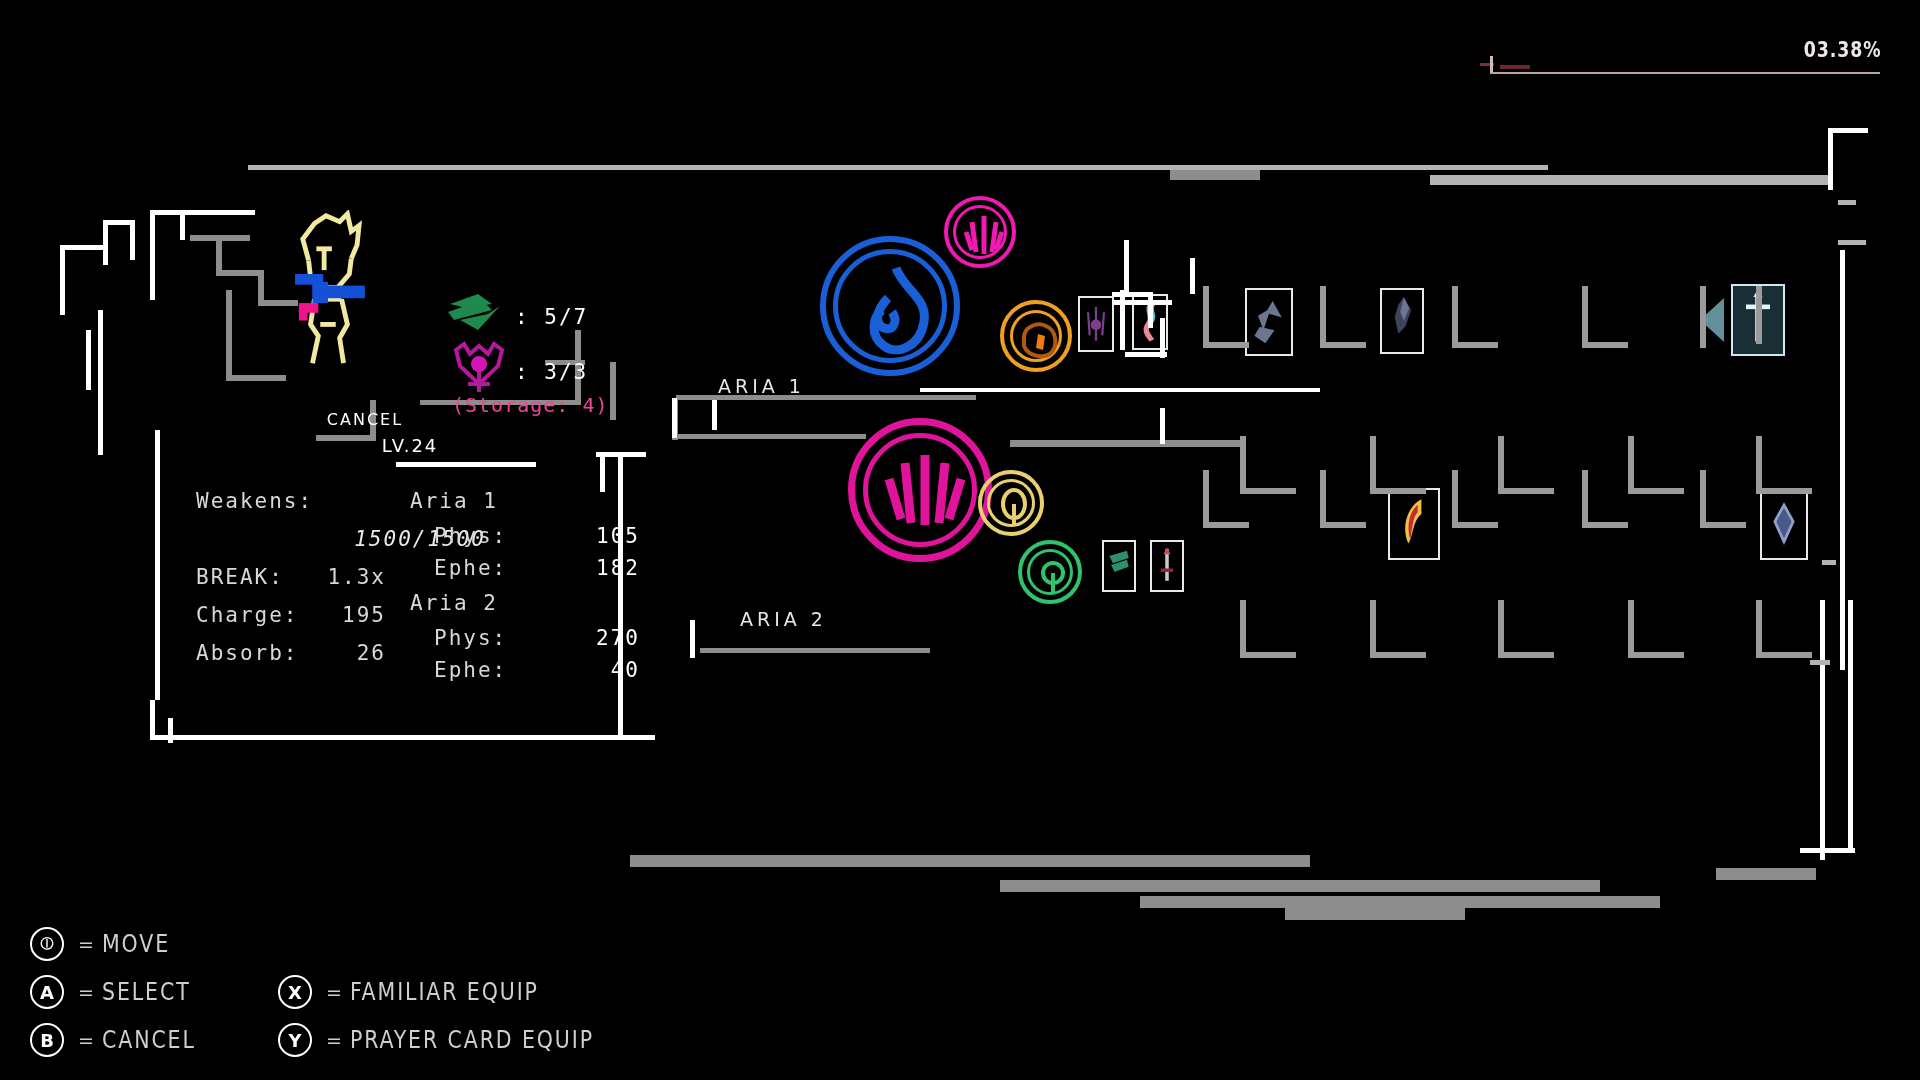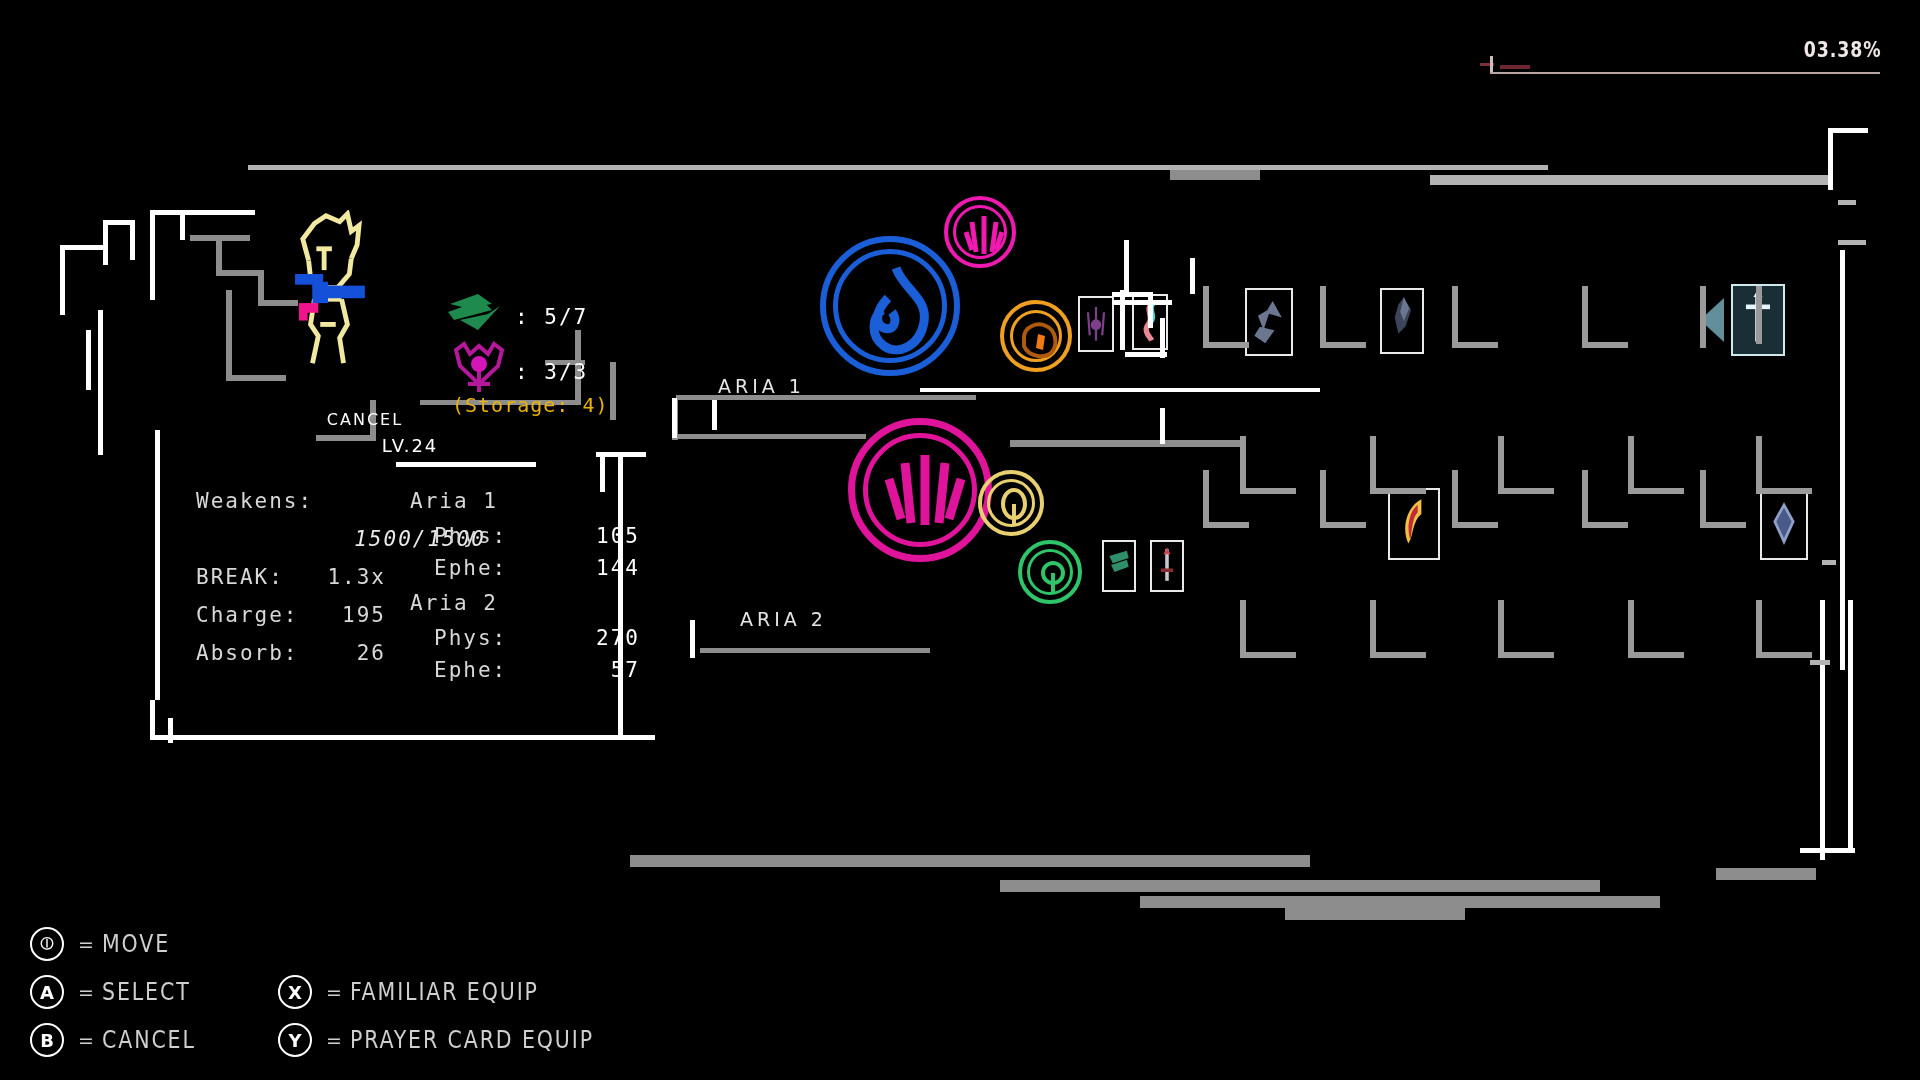--- a/index.html
+++ b/index.html
@@ -30,21 +30,21 @@
   #character-portrait{position:absolute;left:268px;top:210px;width:120px;height:160px;}
   #char-name{position:absolute;left:300px;top:410px;width:130px;text-align:center;
      font-family:"DejaVu Sans","Liberation Sans",sans-serif;font-size:16px;letter-spacing:2px;color:#fff;}
   #char-level{position:absolute;left:345px;top:435px;width:130px;text-align:center;
      font-family:"DejaVu Sans","Liberation Sans",sans-serif;font-size:18px;letter-spacing:2px;color:#fff;}
 
   
   .res-row{position:absolute;font-size:21px;letter-spacing:2px;color:#ffffff;}
   #res-1{left:515px;top:305px;}
   #res-2{left:515px;top:360px;}
-  #storage-row{position:absolute;left:452px;top:393px;font-size:20px;letter-spacing:1px;color:#eab308;}
+  #storage-row{position:absolute;left:452px;top:393px;font-size:20px;letter-spacing:1px;color:#ec4899;}
 
   
   #stats-panel{position:absolute;left:196px;top:482px;width:360px;}
   .stat-line{font-size:21px;letter-spacing:2px;color:#d8d8d8;line-height:38px;white-space:pre;}
   .stat-val{display:block;text-align:right;width:290px;color:#eaeaea;font-style:italic;}
   #aria-panel{position:absolute;left:410px;top:482px;width:230px;}
   .aria-head{font-size:21px;letter-spacing:2px;color:#d8d8d8;line-height:38px;}
   .aria-row{display:flex;justify-content:space-between;font-size:21px;letter-spacing:2px;
      color:#d8d8d8;line-height:32px;padding-left:24px;}
   .aria-row .v{color:#ffffff;}
@@ -213,30 +213,30 @@
   </div>
 
   <div id="aria-panel">
     <div class="aria-head">Aria 1</div>
     <div class="aria-row">
         <span>Phys:</span>
         <span class="v">105</span>
       </div>
     <div class="aria-row">
         <span>Ephe:</span>
-        <span class="v">144</span>
+        <span class="v">182</span>
       </div>
     <div class="aria-head">Aria 2</div>
     <div class="aria-row">
         <span>Phys:</span>
         <span class="v">270</span>
       </div>
     <div class="aria-row">
         <span>Ephe:</span>
-        <span class="v">57</span>
+        <span class="v">40</span>
       </div>
   </div>
 
   <div class="stroke white" style="left:672px;top:398px;width:5px;height:40px;"></div>
   <div class="stroke white" style="left:712px;top:400px;width:5px;height:30px;"></div>
   <div id="aria1-label" class="aria-label">ARIA 1</div>
   <div class="stroke white" style="left:920px;top:388px;width:400px;height:4px;"></div>
 
   <div class="sigil" style="left:820px;top:236px;width:140px;height:140px;border:6px solid #1a5fd8;">
     <div class="sigil-inner" style="border:5px solid #1a5fd8;"></div>

